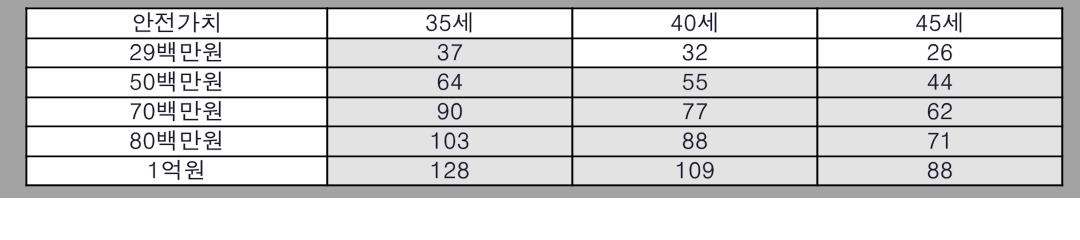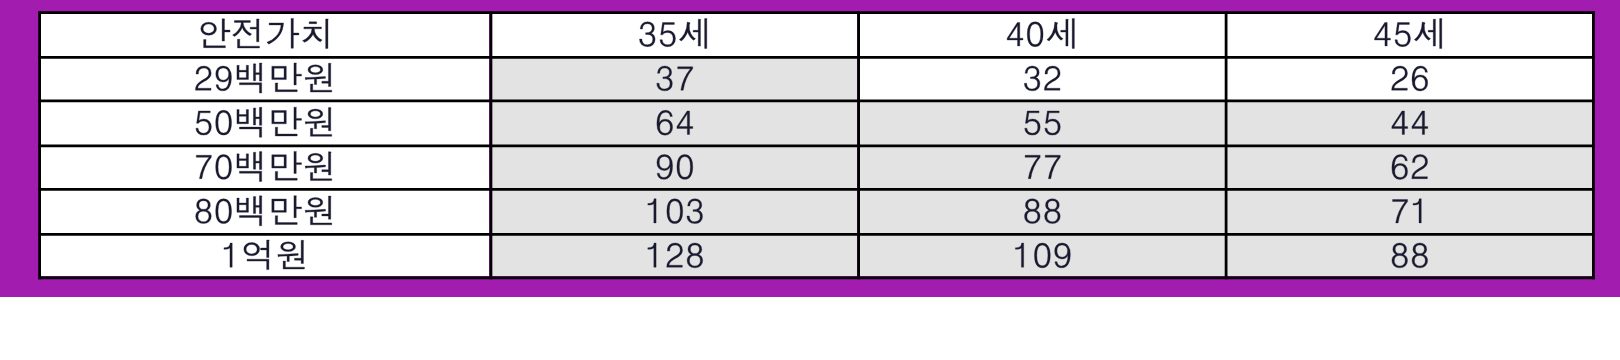--- a/index.html
+++ b/index.html
@@ -1,19 +1,19 @@
 <!DOCTYPE html>
 <html><head>
 <meta charset="utf-8">
 <title>table</title>
 <style>
   html,body{margin:0;padding:0;background:#ffffff;}
   body{width:1080px;height:198px;overflow:hidden;
        font-family:"Liberation Sans","DejaVu Sans",sans-serif;}
-  #sheet{position:relative;width:1080px;height:198px;background:#a21caf;}
+  #sheet{position:relative;width:1080px;height:198px;background:#a3a3a3;}
   svg.tbl{position:absolute;left:0;top:0;width:1080px;height:198px;display:block;}
   .cellfill{shape-rendering:crispEdges;}
   .gridline{stroke:#000000;shape-rendering:geometricPrecision;}
   
   #cells{position:absolute;left:0;top:0;width:1080px;height:198px;}
   .cell{position:absolute;display:flex;align-items:center;justify-content:center;
         color:transparent;font-size:23px;line-height:1;white-space:nowrap;
         -webkit-user-select:text;user-select:text;}
 </style>
 </head>

